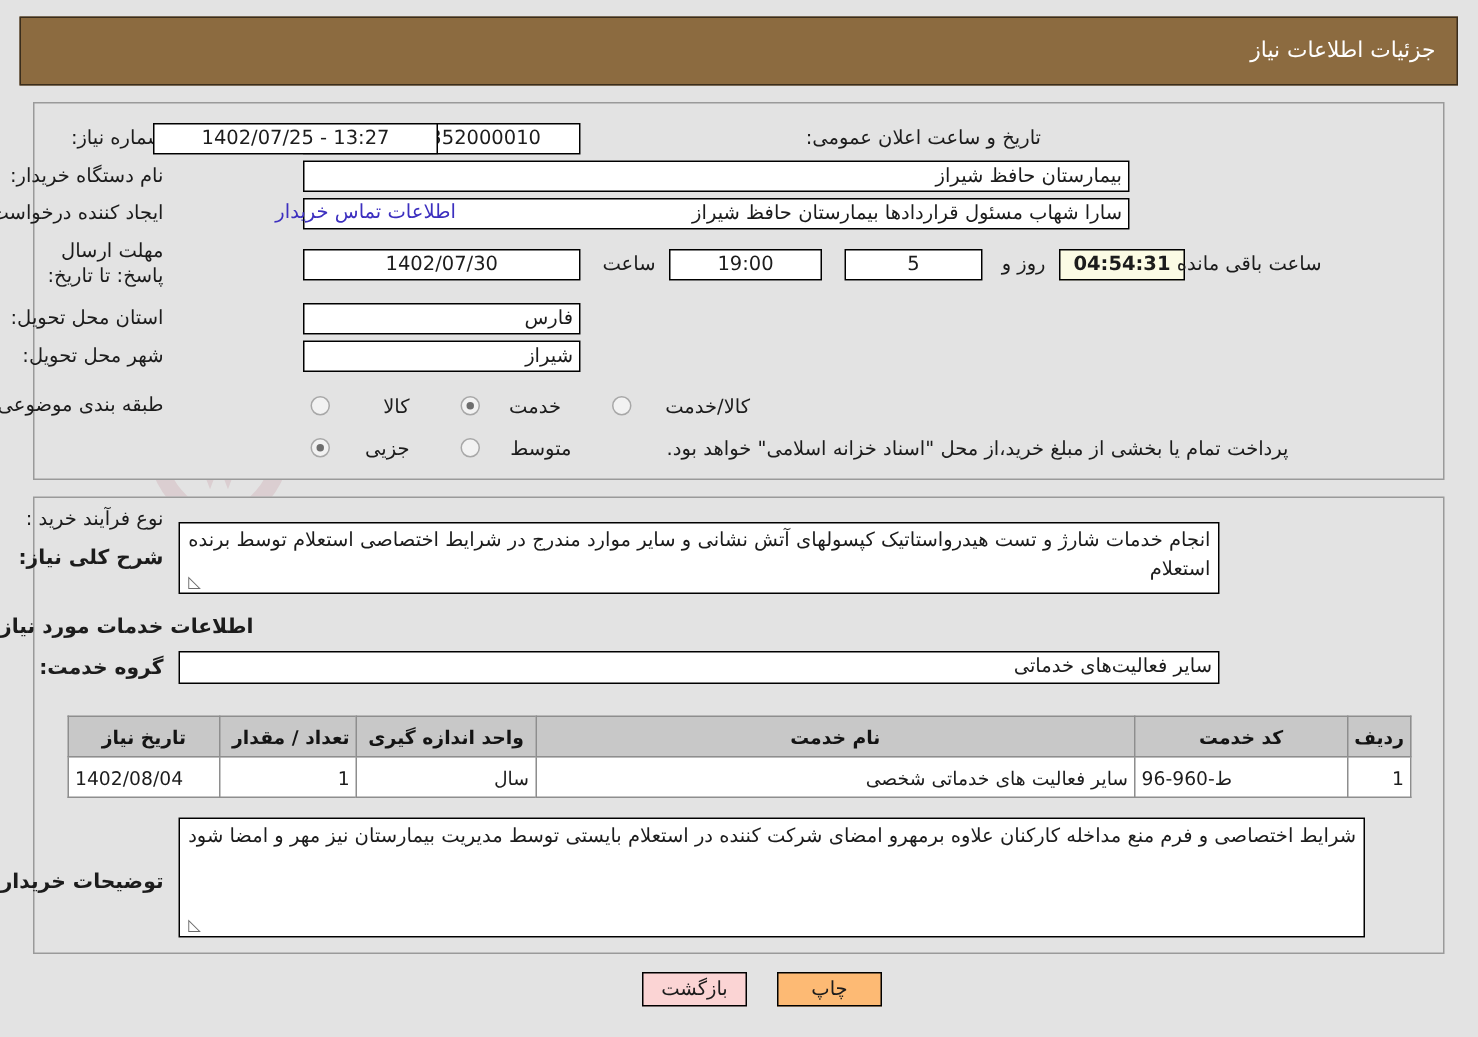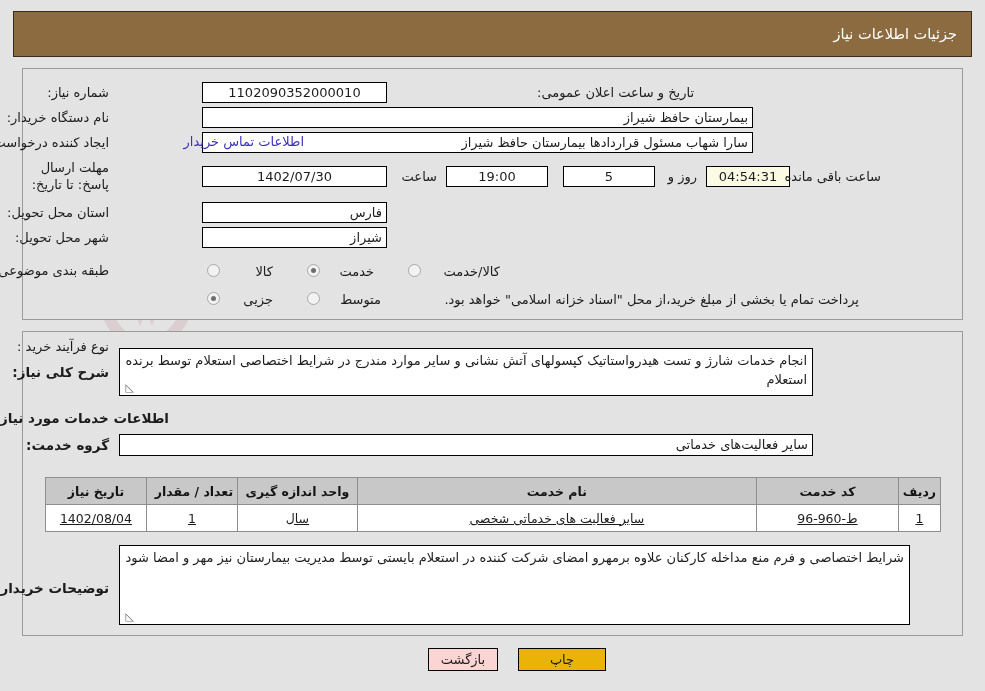--- a/index.html
+++ b/index.html
@@ -169,72 +169,71 @@
     height: 27px;
     padding: 0 4px;
     text-align: center;
   }
   .tbl td {
     background: #ffffff;
     border: 1px solid #8e8e8e;
     color: #1c1c1c;
     height: 27px;
     padding: 0 4px;
-    text-align: center;
     font-size: 12.5px;
-    text-decoration: underline;
   }
 
   
   .btn {
     position: absolute;
     height: 23px;
     border: 1px solid #000000;
     font-size: 13px;
     font-family: "DejaVu Sans", "Liberation Sans", sans-serif;
     color: #1c1c1c;
     cursor: pointer;
     z-index: 12;
     padding: 0;
     line-height: 21px;
     text-align: center;
   }
-  #btn-print  { left: 518px; top: 648px; width: 88px; background: #eab308; }
+  #btn-print  { left: 518px; top: 648px; width: 70px; background: #fdba74; }
   #btn-back   { left: 428px; top: 648px; width: 70px; background: #fbd4d4; }
 </style>
 </head>
 <body>
 
 <div id="page">
 
   <div class="header-bar">
     <span>جزئیات اطلاعات نیاز</span>
   </div>
 
   <div class="panel" id="panel-top"></div>
 
   <div class="lbl" style="right:876px; top:84px;">شماره نیاز:</div>
   <div class="inp ltr" style="right:598px; top:82px; width:185px; height:21px;">1102090352000010</div>
   <div class="lbl" style="right:291px; top:84px;">تاریخ و ساعت اعلان عمومی:</div>
 
+  <div class="inp ltr" style="left:102px; top:82px; width:190px; height:21px;">1402/07/25 - 13:27</div>
 
   <div class="lbl" style="right:876px; top:109px;">نام دستگاه خریدار:</div>
   <div class="inp rt" style="right:232px; top:107px; width:551px; height:21px;">بیمارستان حافظ شیراز</div>
 
   <div class="lbl" style="right:876px; top:134px;">ایجاد کننده درخواست:</div>
   <div class="inp rt" style="right:232px; top:132px; width:551px; height:21px;">سارا شهاب مسئول قراردادها بیمارستان حافظ شیراز</div>
   <div class="link" style="right:681px; top:134px;">اطلاعات تماس خریدار</div>
 
   <div class="lbl" style="right:876px; top:159px; width:84px; white-space:normal;">مهلت ارسال پاسخ: تا تاریخ:</div>
   <div class="inp ltr" style="right:598px; top:166px; width:185px; height:21px;">1402/07/30</div>
   <div class="lbl" style="right:548px; top:168px;margin-left:48px;">ساعت</div>
   <div class="inp ltr" style="right:437px; top:166px; width:102px; height:21px;">19:00</div>
   <div class="inp ltr" style="right:330px; top:166px; width:92px; height:21px;">5</div>
   <div class="lbl" style="right:288px; top:168px;">روز و</div>
-  <div class="inp ltr cream" style="right:195px; top:166px; width:84px; height:21px;">04:54:31</div>
+  <div class="inp ltr cream" style="right:195px; top:166px; width:84px; height:21px;font-weight:bold;">04:54:31</div>
   <div class="lbl" style="right:104px; top:168px;">ساعت باقی مانده</div>
 
   <div class="lbl" style="right:876px; top:204px;">استان محل تحویل:</div>
   <div class="inp rt" style="right:598px; top:202px; width:185px; height:21px;">فارس</div>
 
   <div class="lbl" style="right:876px; top:229px;">شهر محل تحویل:</div>
   <div class="inp rt" style="right:598px; top:227px; width:185px; height:21px;margin-left:12px;">شیراز</div>
 
   <div class="lbl" style="right:876px; top:262px;">طبقه بندی موضوعی:</div>
   <div class="radio" style="right:765px; top:264px;"></div>

